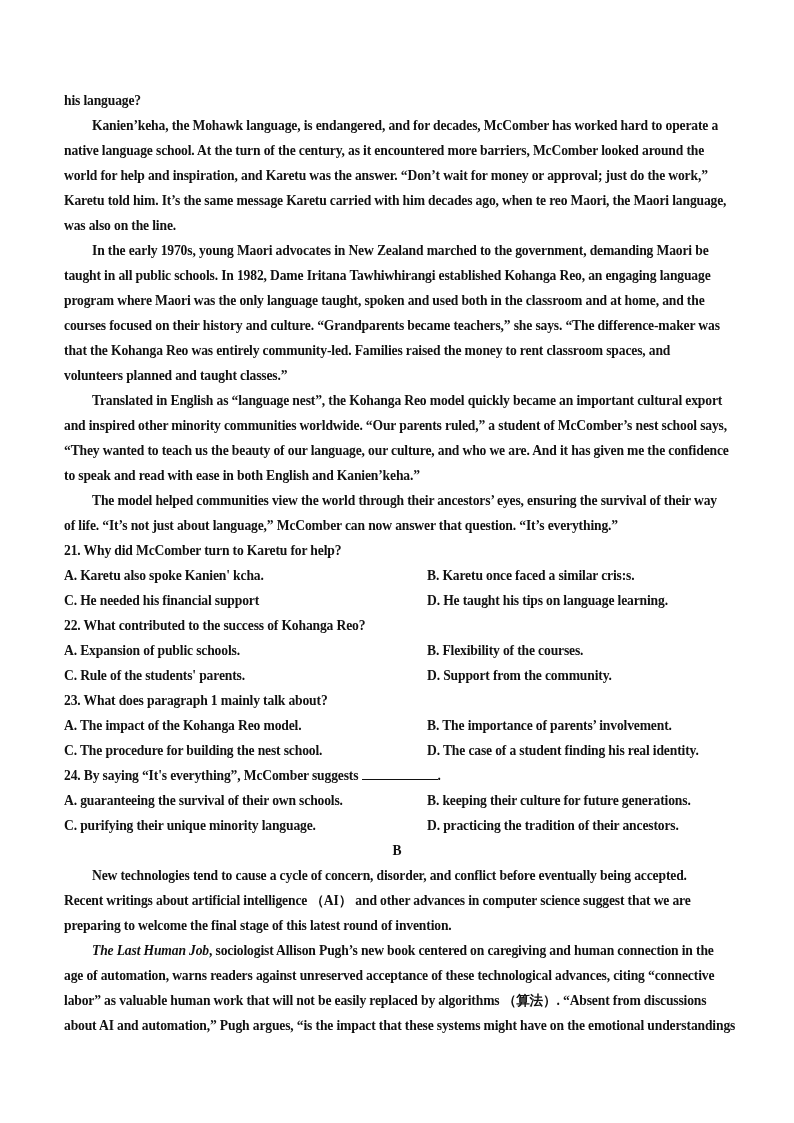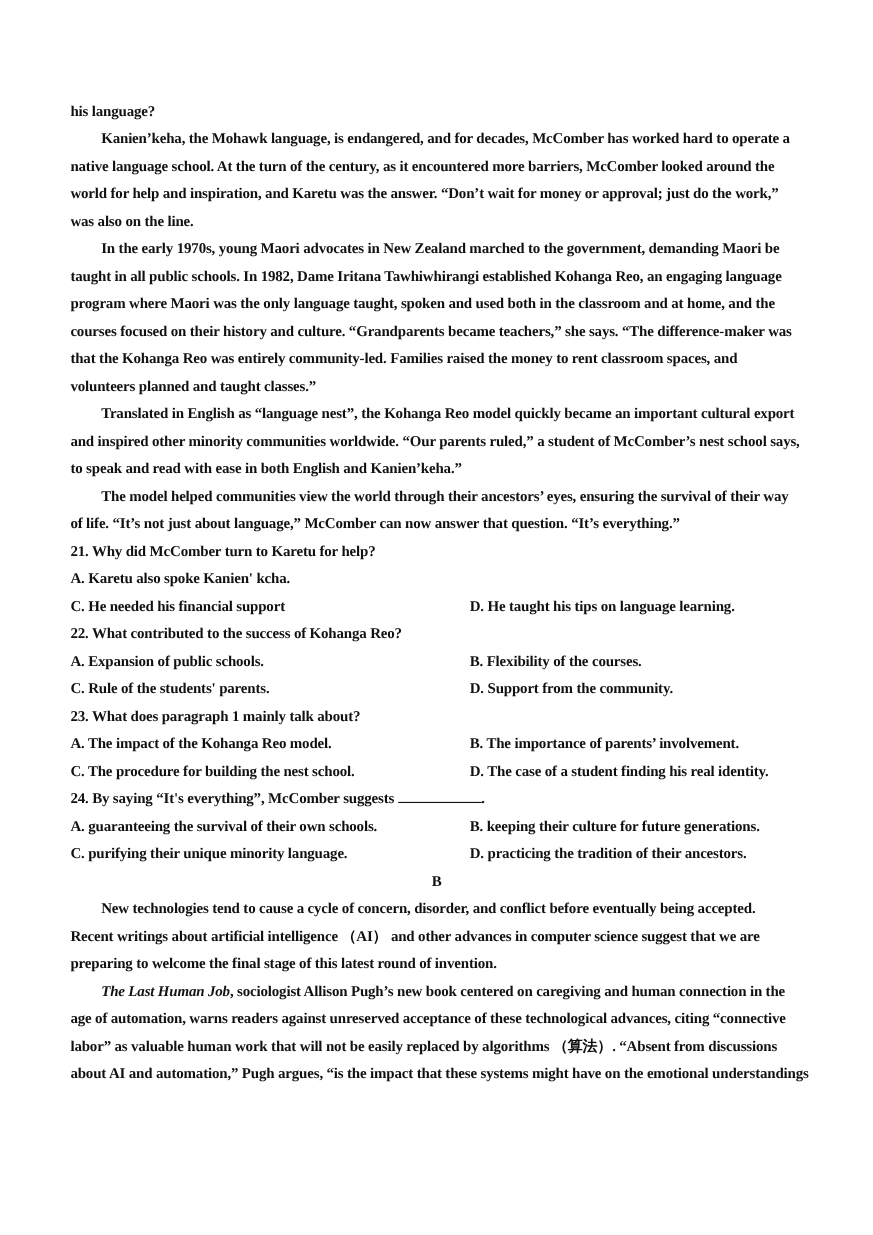--- a/index.html
+++ b/index.html
@@ -25,47 +25,50 @@
 <body>
 
 <div class="page">
 
   <div class="line">his language?</div>
 
   <div>
     <div class="line indent">Kanien’keha,  the Mohawk language, is endangered, and for decades, McComber has worked hard to operate a</div>
     <div class="line">native language school. At the turn of the century, as it encountered more barriers, McComber looked around the</div>
     <div class="line">world for help and inspiration, and Karetu was the answer. “Don’t wait for money or approval; just do the work,”</div>
+    <div class="line">Karetu told him.  It’s the same message Karetu carried with him decades ago, when te reo Maori,  the Maori language,</div>
     <div class="line">was also on the line.</div>
   </div>
 
   <div>
     <div class="line indent">In the early 1970s, young Maori advocates in New Zealand marched to the government, demanding Maori be</div>
     <div class="line">taught in all public schools. In 1982, Dame Iritana Tawhiwhirangi established Kohanga Reo, an engaging language</div>
     <div class="line">program where Maori was the only language taught, spoken and used both in the classroom and at home, and the</div>
     <div class="line">courses focused on their history and culture. “Grandparents became teachers,” she says. “The difference-maker was</div>
     <div class="line">that the Kohanga Reo was entirely community-led. Families raised the money to rent classroom spaces, and</div>
     <div class="line">volunteers planned and taught classes.”</div>
   </div>
 
   <div>
     <div class="line indent">Translated in English as “language nest”, the Kohanga Reo model quickly became an important cultural export</div>
     <div class="line">and inspired other minority communities worldwide. “Our parents ruled,” a student of McComber’s nest school says,</div>
+    <div class="line">“They wanted to teach us the beauty of our language, our culture, and who we are. And it has given me the confidence</div>
     <div class="line">to speak and read with ease in both English and Kanien’keha.”</div>
   </div>
 
   <div>
     <div class="line indent">The model helped communities view the world through their ancestors’ eyes, ensuring the survival of their way</div>
     <div class="line">of life.  “It’s not just about language,”  McComber can now answer that question.  “It’s everything.”</div>
   </div>
 
   <div>
     <div class="line">21. Why did McComber turn to Karetu for help?</div>
     <div class="opts">
       <div class="line col-a">A. Karetu also spoke Kanien'  kcha.</div>
+      <div class="line col-b">B. Karetu once faced a similar cris:s.</div>
     </div>
     <div class="opts">
       <div class="line col-a">C. He needed his financial support</div>
       <div class="line col-b">D. He taught his tips on language learning.</div>
     </div>
   </div>
 
   <div>
     <div class="line">22. What contributed to the success of Kohanga Reo?</div>
     <div class="opts">

